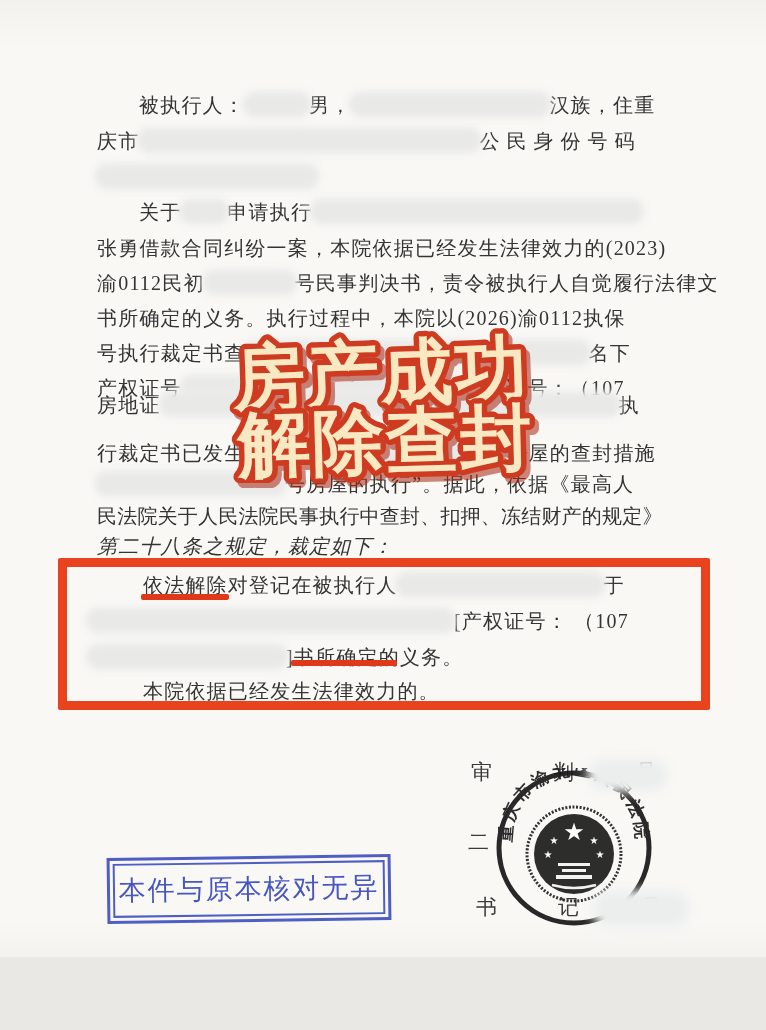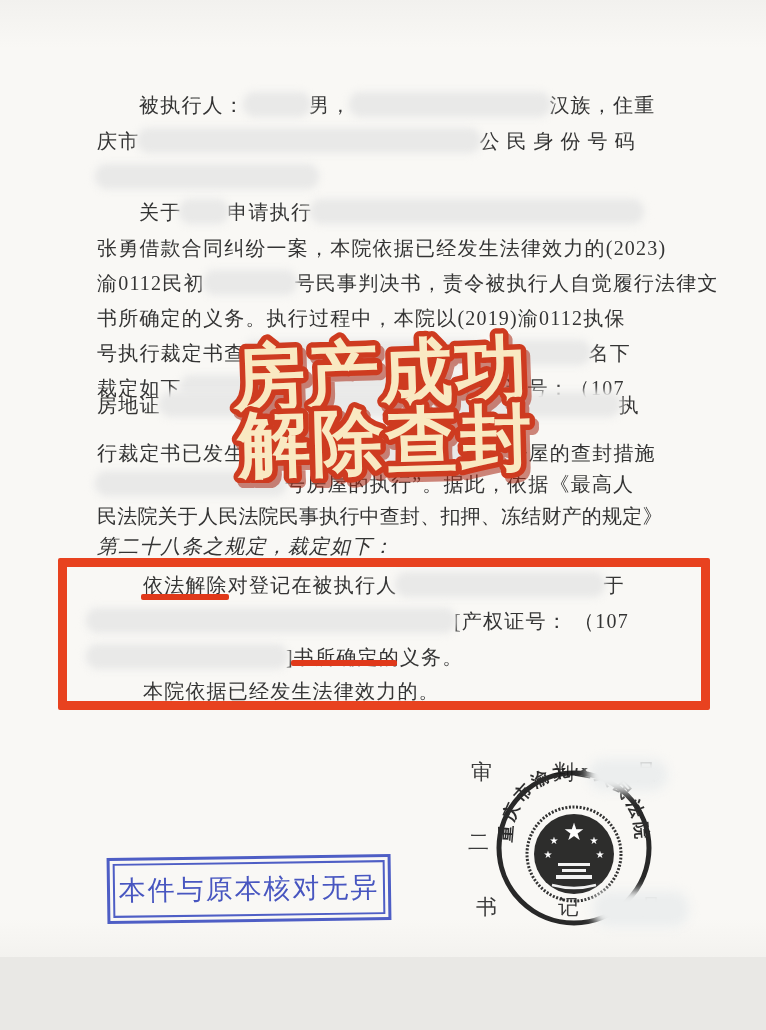--- a/index.html
+++ b/index.html
@@ -58,23 +58,23 @@
 <div class="page">
   <div class="doc">
 
     <div class="tcol" id="doc-lines">
         <div class="tline" style="top: 92px; padding-left: 42px;"><span class="seg">被执行人：</span><span class="redact" style="width: 64px;"></span><span class="seg">男，</span><span class="redact" style="width: 198px;"></span><span class="seg">汉族，住重</span></div>
         <div class="tline" style="top: 128px;"><span class="seg">庆市</span><span class="redact" style="width: 340px;"></span><span class="seg wide">公民身份号码</span></div>
         <div class="tline" style="top: 164px;"><span class="redact" style="width: 220px;"></span></div>
         <div class="tline" style="top: 199px; padding-left: 42px;"><span class="seg">关于</span><span class="redact" style="width: 46px;"></span><span class="seg">申请执行</span><span class="redact" style="width: 330px;"></span></div>
         <div class="tline" style="top: 235px;"><span class="seg">张勇借款合同纠纷一案，本院依据已经发生法律效力的(2023)</span></div>
         <div class="tline" style="top: 270px;"><span class="seg">渝0112民初</span><span class="redact" style="width: 90px;"></span><span class="seg">号民事判决书，责令被执行人自觉履行法律文</span></div>
-        <div class="tline" style="top: 305px;"><span class="seg">书所确定的义务。执行过程中，本院以(2019)渝0112执保</span></div>
+        <div class="tline" style="top: 305px;"><span class="seg">书所确定的义务。执行过程中，本院以(2026)渝0112执保</span></div>
         <div class="tline" style="top: 340px;"><span class="seg">号执行裁定书查</span><span class="redact" style="width: 238px;"></span><span class="seg">人</span><span class="redact" style="width: 84px;"></span><span class="seg">名下</span></div>
-        <div class="tline" style="top: 375px;"><span class="seg">裁定如下</span><span class="redact" style="width: 282px;"></span><span class="seg">产权证号：（107</span></div>
+        <div class="tline" style="top: 375px;"><span class="seg">产权证号</span><span class="redact" style="width: 282px;"></span><span class="seg">产权证号：（107</span></div>
         <div class="tline" style="top: 392px;"><span class="seg">房地证</span><span class="redact" style="width: 458px;"></span><span class="seg">执</span></div>
         <div class="tline" style="top: 440px;"><span class="seg">行裁定书已发生</span><span class="redact" style="width: 262px;"></span><span class="seg">房屋的查封措施</span></div>
         <div class="tline" style="top: 471px;"><span class="redact" style="width: 188px;"></span><span class="seg">号房屋的执行”。据此，依据《最高人</span></div>
         <div class="tline tight" style="top: 503px;"><span class="seg">民法院关于人民法院民事执行中查封、扣押、冻结财产的规定》</span></div>
         <div class="tline" style="top: 533px; font-style: italic;"><span class="seg">第二十八条之规定，裁定如下：</span></div>
       </div>
 
     <div class="red-box"></div>
     <div class="tcol-box" id="ruling-lines">
         <div class="tline" style="top: 572px; padding-left: 55px;"><span class="seg">依法解除对登记在被执行人</span><span class="redact" style="width: 206px;"></span><span class="seg">于</span></div>

